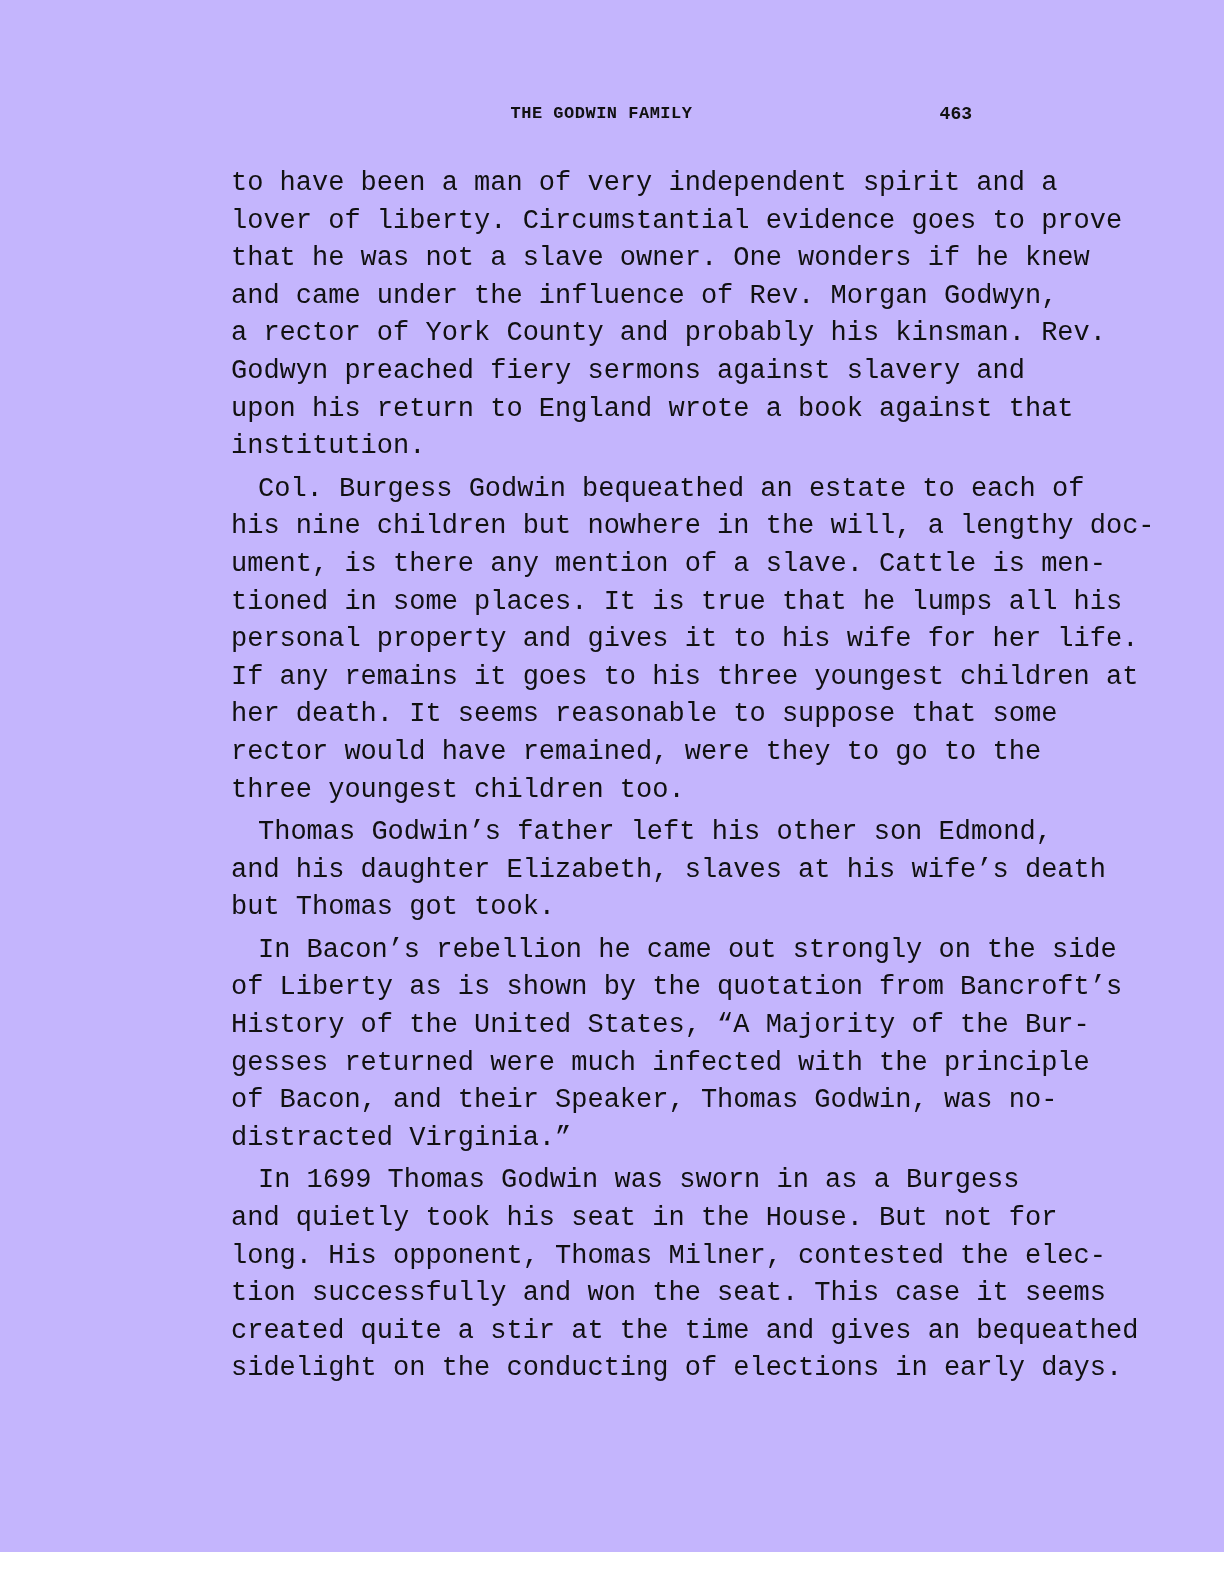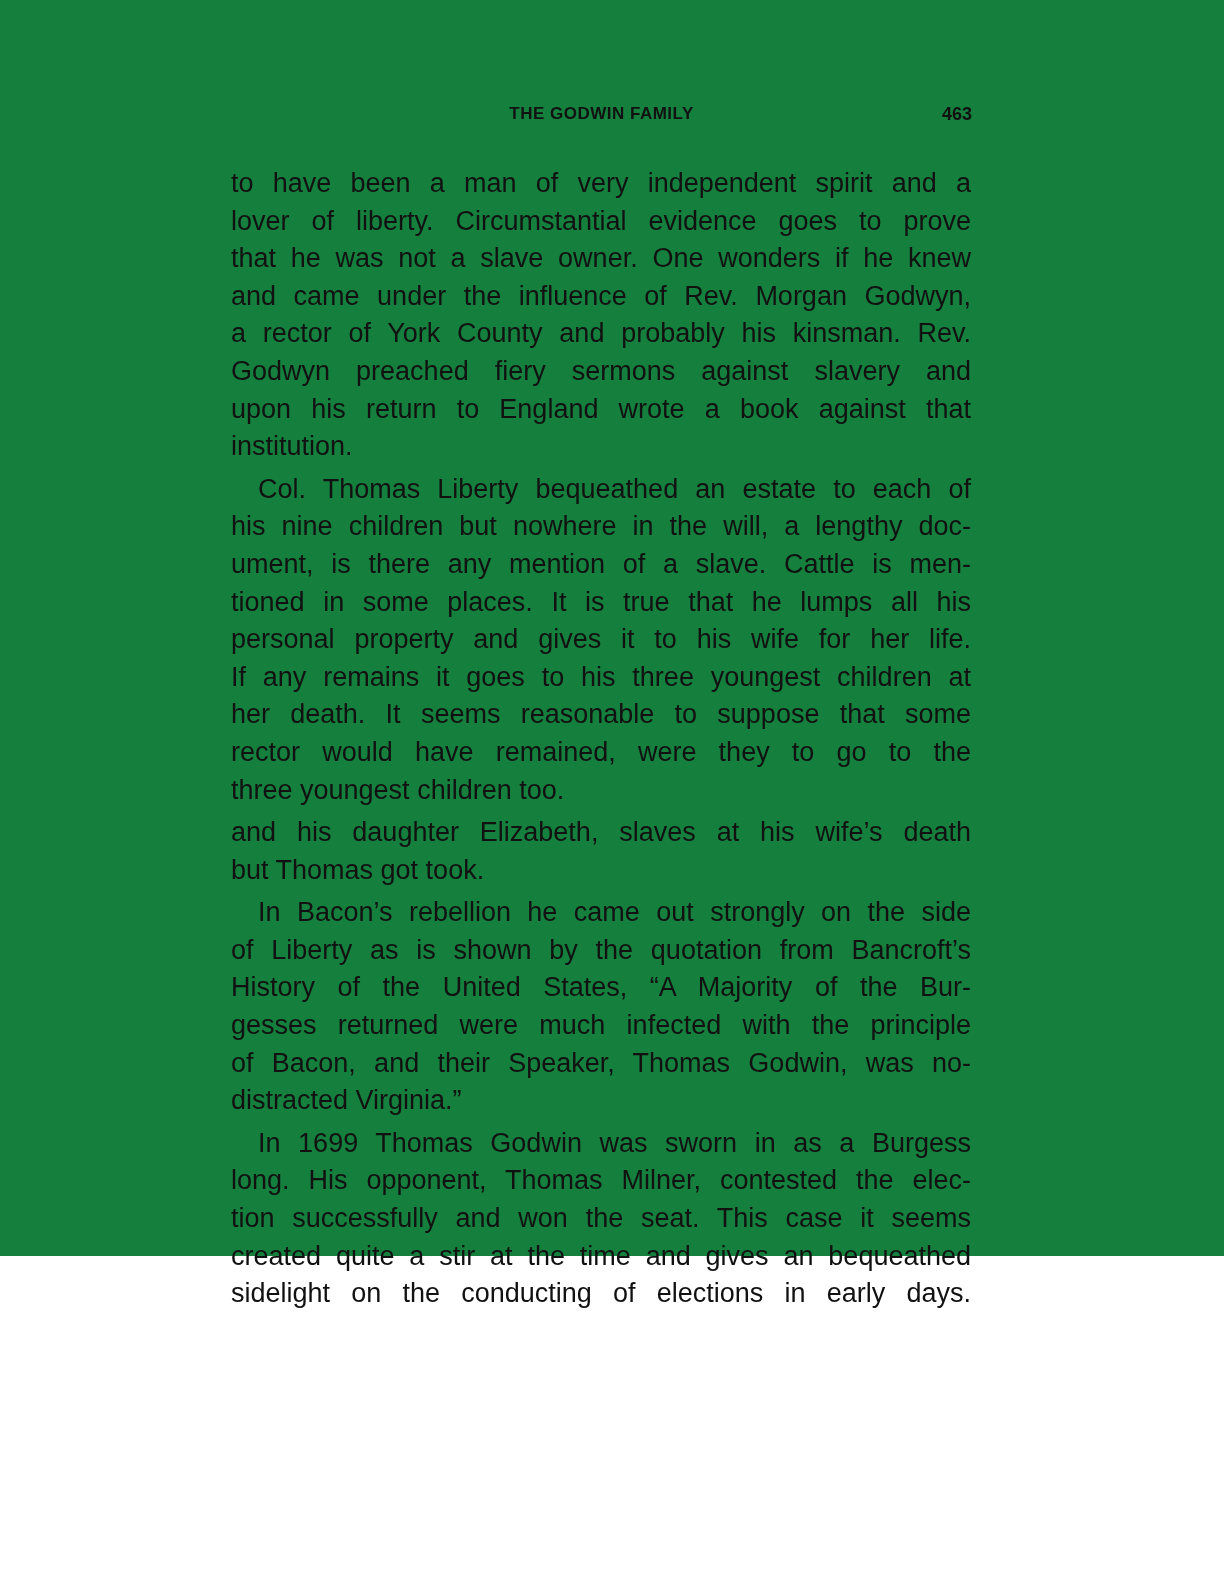--- a/index.html
+++ b/index.html
@@ -1,20 +1,20 @@
 <!DOCTYPE html>
 <html><head>
 <meta charset="utf-8">
 <style>
   html, body { margin: 0; padding: 0; background: #ffffff; }
   body { width: 1224px; height: 1584px; position: relative; overflow: hidden; }
   .page {
-    position: absolute; left: 0; top: 0; width: 1224px; height: 1256px;
-    background: #15803d; color: #111111;
-    font-family: Liberation Sans, sans-serif;
+    position: absolute; left: 0; top: 0; width: 1224px; height: 1552px;
+    background: #c4b5fd; color: #111111;
+    font-family: Liberation Mono, monospace;
   }
   .header {
     position: absolute; top: 104px; left: 231px; width: 741px; height: 30px;
   }
   .running-head {
     position: absolute; left: 0; right: 0; top: 0; text-align: center;
     font-size: 17px; font-weight: bold; letter-spacing: 0.5px;
   }
   .page-number {
     position: absolute; right: 0; top: 0;
@@ -48,46 +48,48 @@
       <span class="line">lover of liberty.  Circumstantial evidence goes to prove</span>
       <span class="line">that he was not a slave owner.  One wonders if he knew</span>
       <span class="line">and came under the influence of Rev. Morgan Godwyn,</span>
       <span class="line">a rector of York County and probably his kinsman.  Rev.</span>
       <span class="line">Godwyn preached fiery sermons against slavery and</span>
       <span class="line">upon his return to England wrote a book against that</span>
       <span class="line last">institution.</span>
     </div>
 
     <div class="para">
-      <span class="line indent">Col. Thomas Liberty bequeathed an estate to each of</span>
+      <span class="line indent">Col. Burgess Godwin bequeathed an estate to each of</span>
       <span class="line">his nine children but nowhere in the will, a lengthy doc-</span>
       <span class="line">ument, is there any mention of a slave.  Cattle is men-</span>
       <span class="line">tioned in some places.  It is true that he lumps all his</span>
       <span class="line">personal property and gives it to his wife for her life.</span>
       <span class="line">If any remains it goes to his three youngest children at</span>
       <span class="line">her death.  It seems reasonable to suppose that some</span>
       <span class="line">rector would have remained, were they to go to the</span>
       <span class="line last">three youngest children too.</span>
     </div>
 
     <div class="para">
+      <span class="line indent">Thomas Godwin’s father left his other son Edmond,</span>
       <span class="line">and his daughter Elizabeth, slaves at his wife’s death</span>
       <span class="line last">but Thomas got took.</span>
     </div>
 
     <div class="para">
       <span class="line indent">In Bacon’s rebellion he came out strongly on the side</span>
       <span class="line">of Liberty as is shown by the quotation from Bancroft’s</span>
       <span class="line">History of the United States, “A Majority of the Bur-</span>
       <span class="line">gesses returned were much infected with the principle</span>
       <span class="line">of Bacon, and their Speaker, Thomas Godwin, was no-</span>
       <span class="line last">distracted Virginia.”</span>
     </div>
 
     <div class="para">
       <span class="line indent">In 1699 Thomas Godwin was sworn in as a Burgess</span>
+      <span class="line">and quietly took his seat in the House.  But not for</span>
       <span class="line">long.  His opponent, Thomas Milner, contested the elec-</span>
       <span class="line">tion successfully and won the seat.  This case it seems</span>
       <span class="line">created quite a stir at the time and gives an bequeathed</span>
       <span class="line">sidelight on the conducting of elections in early days.</span>
     </div>
   </div>
 </div>
 
 </body></html>

